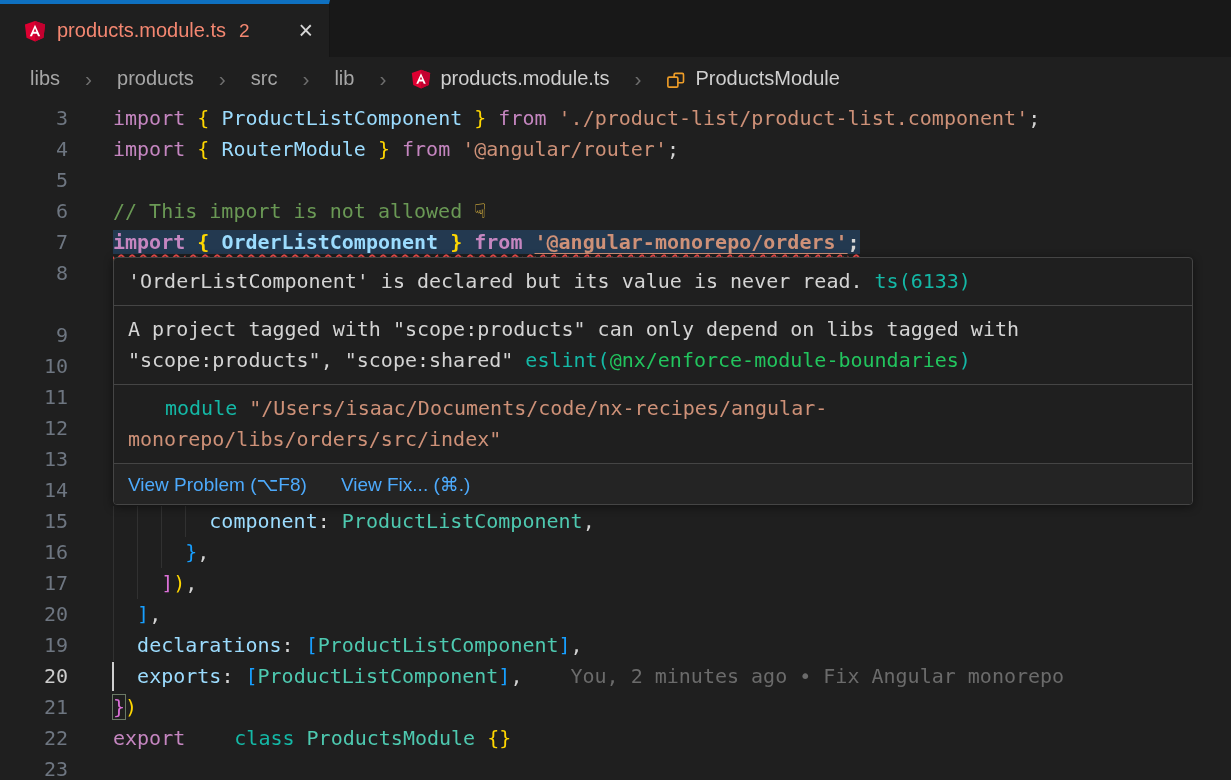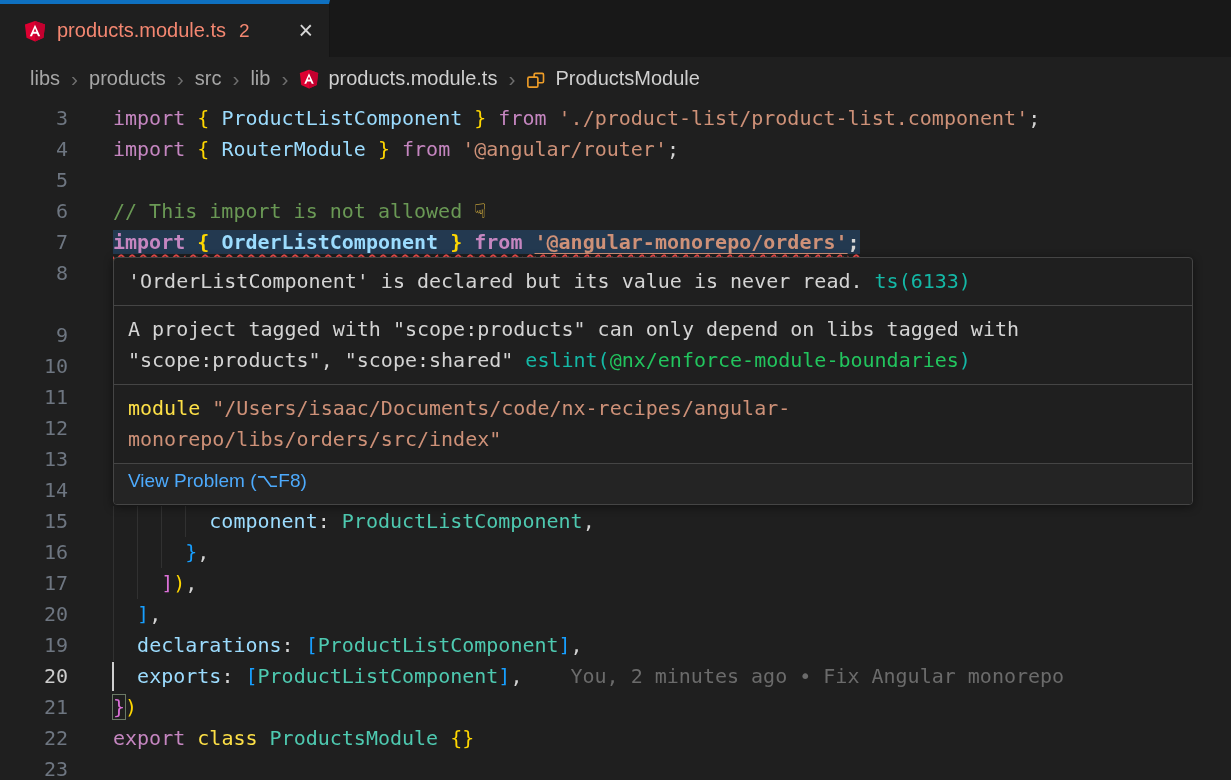--- a/index.html
+++ b/index.html
@@ -12,59 +12,59 @@
   .tab { position:absolute; top:0; left:0; width:330px; height:57px; background:#1f1f1f;
          border-top:4px solid #0e70c0; border-right:1px solid #151515;
          display:flex; align-items:center; padding:0 16px 0 24px; gap:11px; cursor:pointer; }
   .tab-title { font-family:"Liberation Sans", sans-serif; font-size:20px; color:#f48771; }
   .tab-badge { font-family:"Liberation Sans", sans-serif; font-size:19px; color:#f48771; margin-left:2px; }
   .tab-close { margin-left:auto; color:#d7d7d7; font-size:25px; line-height:1;
                font-family:"Liberation Sans", sans-serif; cursor:pointer; }
 
   
   .breadcrumbs { position:absolute; top:57px; left:0; width:1231px; height:43px; background:#1f1f1f;
-                 display:flex; align-items:center; padding-left:30px; gap:11px;
+                 display:flex; align-items:center; padding-left:30px; gap:25px;
                  font-family:"Liberation Sans", sans-serif; font-size:20px; color:#a6a6a6; }
   .bc-sep { color:#6f6f6f; font-size:21px; }
   .bc-file, .bc-symbol { color:#cfcfcf; display:flex; align-items:center; gap:9px; }
   .bc-item { cursor:pointer; }
 
   
   .editor { position:absolute; top:100px; left:0; width:1231px; height:680px; background:#1f1f1f;
             padding-top:3px; font-size:20px; }
   .row { position:relative; height:31px; line-height:31px; white-space:pre; display:flex; }
   .ln { width:68px; text-align:right; color:#6e7681; flex:0 0 68px; user-select:none; }
   .ln.active { color:#cccccc; }
   .lc { margin-left:45px; color:#d4d4d4; }
   .guide { position:absolute; top:0; width:1px; height:31px; background:#313131; }
   .cursor { position:absolute; left:112px; top:1px; width:2px; height:29px; background:#cfcfcf; }
   .blame { color:#6b6b6b; margin-left:48px; }
 
-  .kw   { color:#c586c0; } .kw2  { color:#fde047; }
+  .kw   { color:#c586c0; } .kw2  { color:#14b8a6;margin-left:37px; }
   .var  { color:#9cdcfe; } .type { color:#4ec9b0; }
   .str  { color:#ce9178; } .cmt  { color:#6a9955; }
   .b1   { color:#ffd700; } .b2   { color:#da70d6; } .b3 { color:#179fff; }
   .punc { color:#d4d4d4; } .emoji{ color:#f5c842; }
   .hl   { background:rgba(38,79,120,.55); }
   .sq   { text-decoration:underline wavy #f14c4c 1.5px; text-underline-offset:5px; text-decoration-skip-ink:none;font-weight:bold; }
   .w    { text-decoration:underline wavy #e2a33e 1.5px; text-underline-offset:8px; text-decoration-skip-ink:none; }
   .u    { text-decoration:underline solid #ce9178 1px; text-underline-offset:4px; }
   .box  { box-shadow:0 0 0 1px #6b7a66; }
 
   
   .hover-popup { position:absolute; left:113px; top:257px; width:1080px; background:#1f1f1f;
                  border:1px solid #454545; border-radius:4px; z-index:10;
                  box-shadow:0 2px 10px rgba(0,0,0,.45); overflow:hidden; }
   .hv-sec { padding:8px 14px; border-bottom:1px solid #454545; line-height:31px;
             font-size:20px; color:#d4d4d4; }
   .dim { color:#14b8a6; }
   .hv-link { color:#22c55e; cursor:pointer; }
-  .hv-actions { display:flex; gap:34px; background:#242424;
+  .hv-actions { display:flex; align-items:center; gap:34px; background:#242424;
                 padding:5px 14px; height:40px;
-                font-family:"Liberation Sans", sans-serif; font-size:19px;flex-direction:column; }
+                font-family:"Liberation Sans", sans-serif; font-size:19px; }
   .hv-action { color:#4daafc; cursor:pointer; }
 </style>
 </head>
 <body>
 
 <div id="window">
 
   <div class="tabbar">
     <div class="tab">
       <span style="display:flex;">

